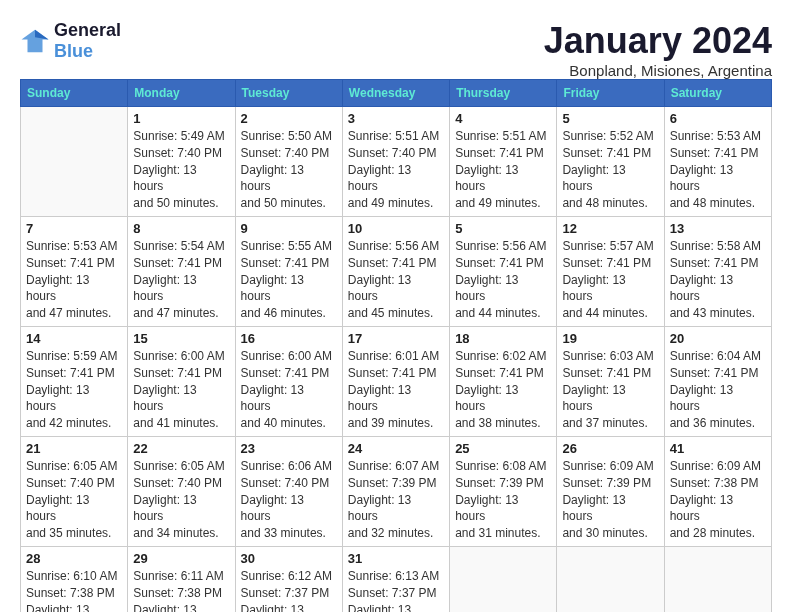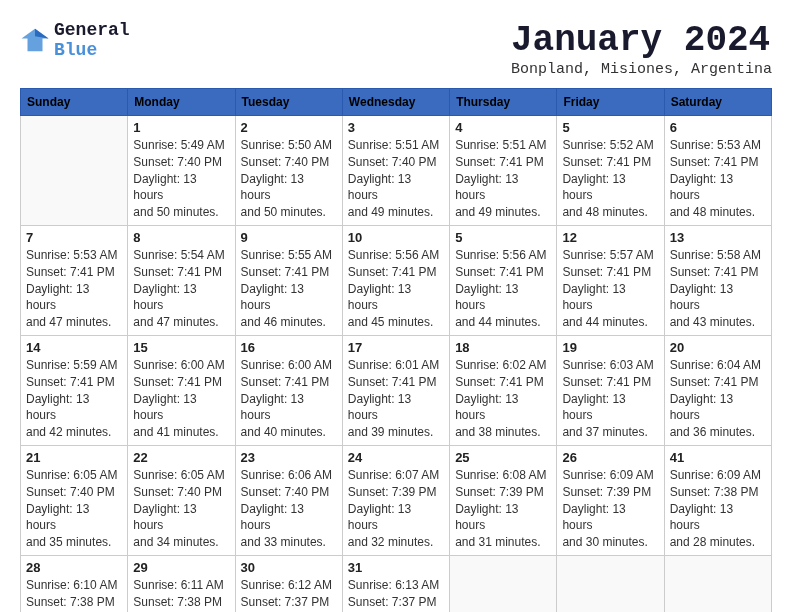--- a/index.html
+++ b/index.html
@@ -7,52 +7,50 @@
       font-family: Arial, sans-serif;
       background: #fff;
       width: 792px;
       min-height: 612px;
       padding: 20px;
     }
     .header {
       display: flex;
       justify-content: space-between;
       align-items: flex-start;
-      margin-bottom: 10px;
-      font-family: Liberation Mono, monospace;
     }
     .logo {
       display: flex;
       align-items: center;
       gap: 4px;
     }
     .logo-bird {
       width: 30px;
       height: 30px;
     }
     .title-block {
-      text-align: left;
+      text-align: right;
     }
     .month-title {
       font-size: 36px;
       font-weight: bold;
       color: #1a1a2e;
     }
     .location-title {
       font-size: 15px;
       color: #333;
     }
     .calendar {
       width: 100%;
       border-collapse: collapse;
       font-size: 10.5px;
     }
     .calendar th {
       background-color: #3a6bbf;
-      color: #000000;
+      color: #5eead4;
       text-align: left;
       padding: 6px 6px;
       font-size: 12px;
       font-weight: bold;
       border: 1px solid #2a5aaf;
     }
     .calendar td {
       border: 1px solid #ccc;
       vertical-align: top;
       padding: 4px 5px;

